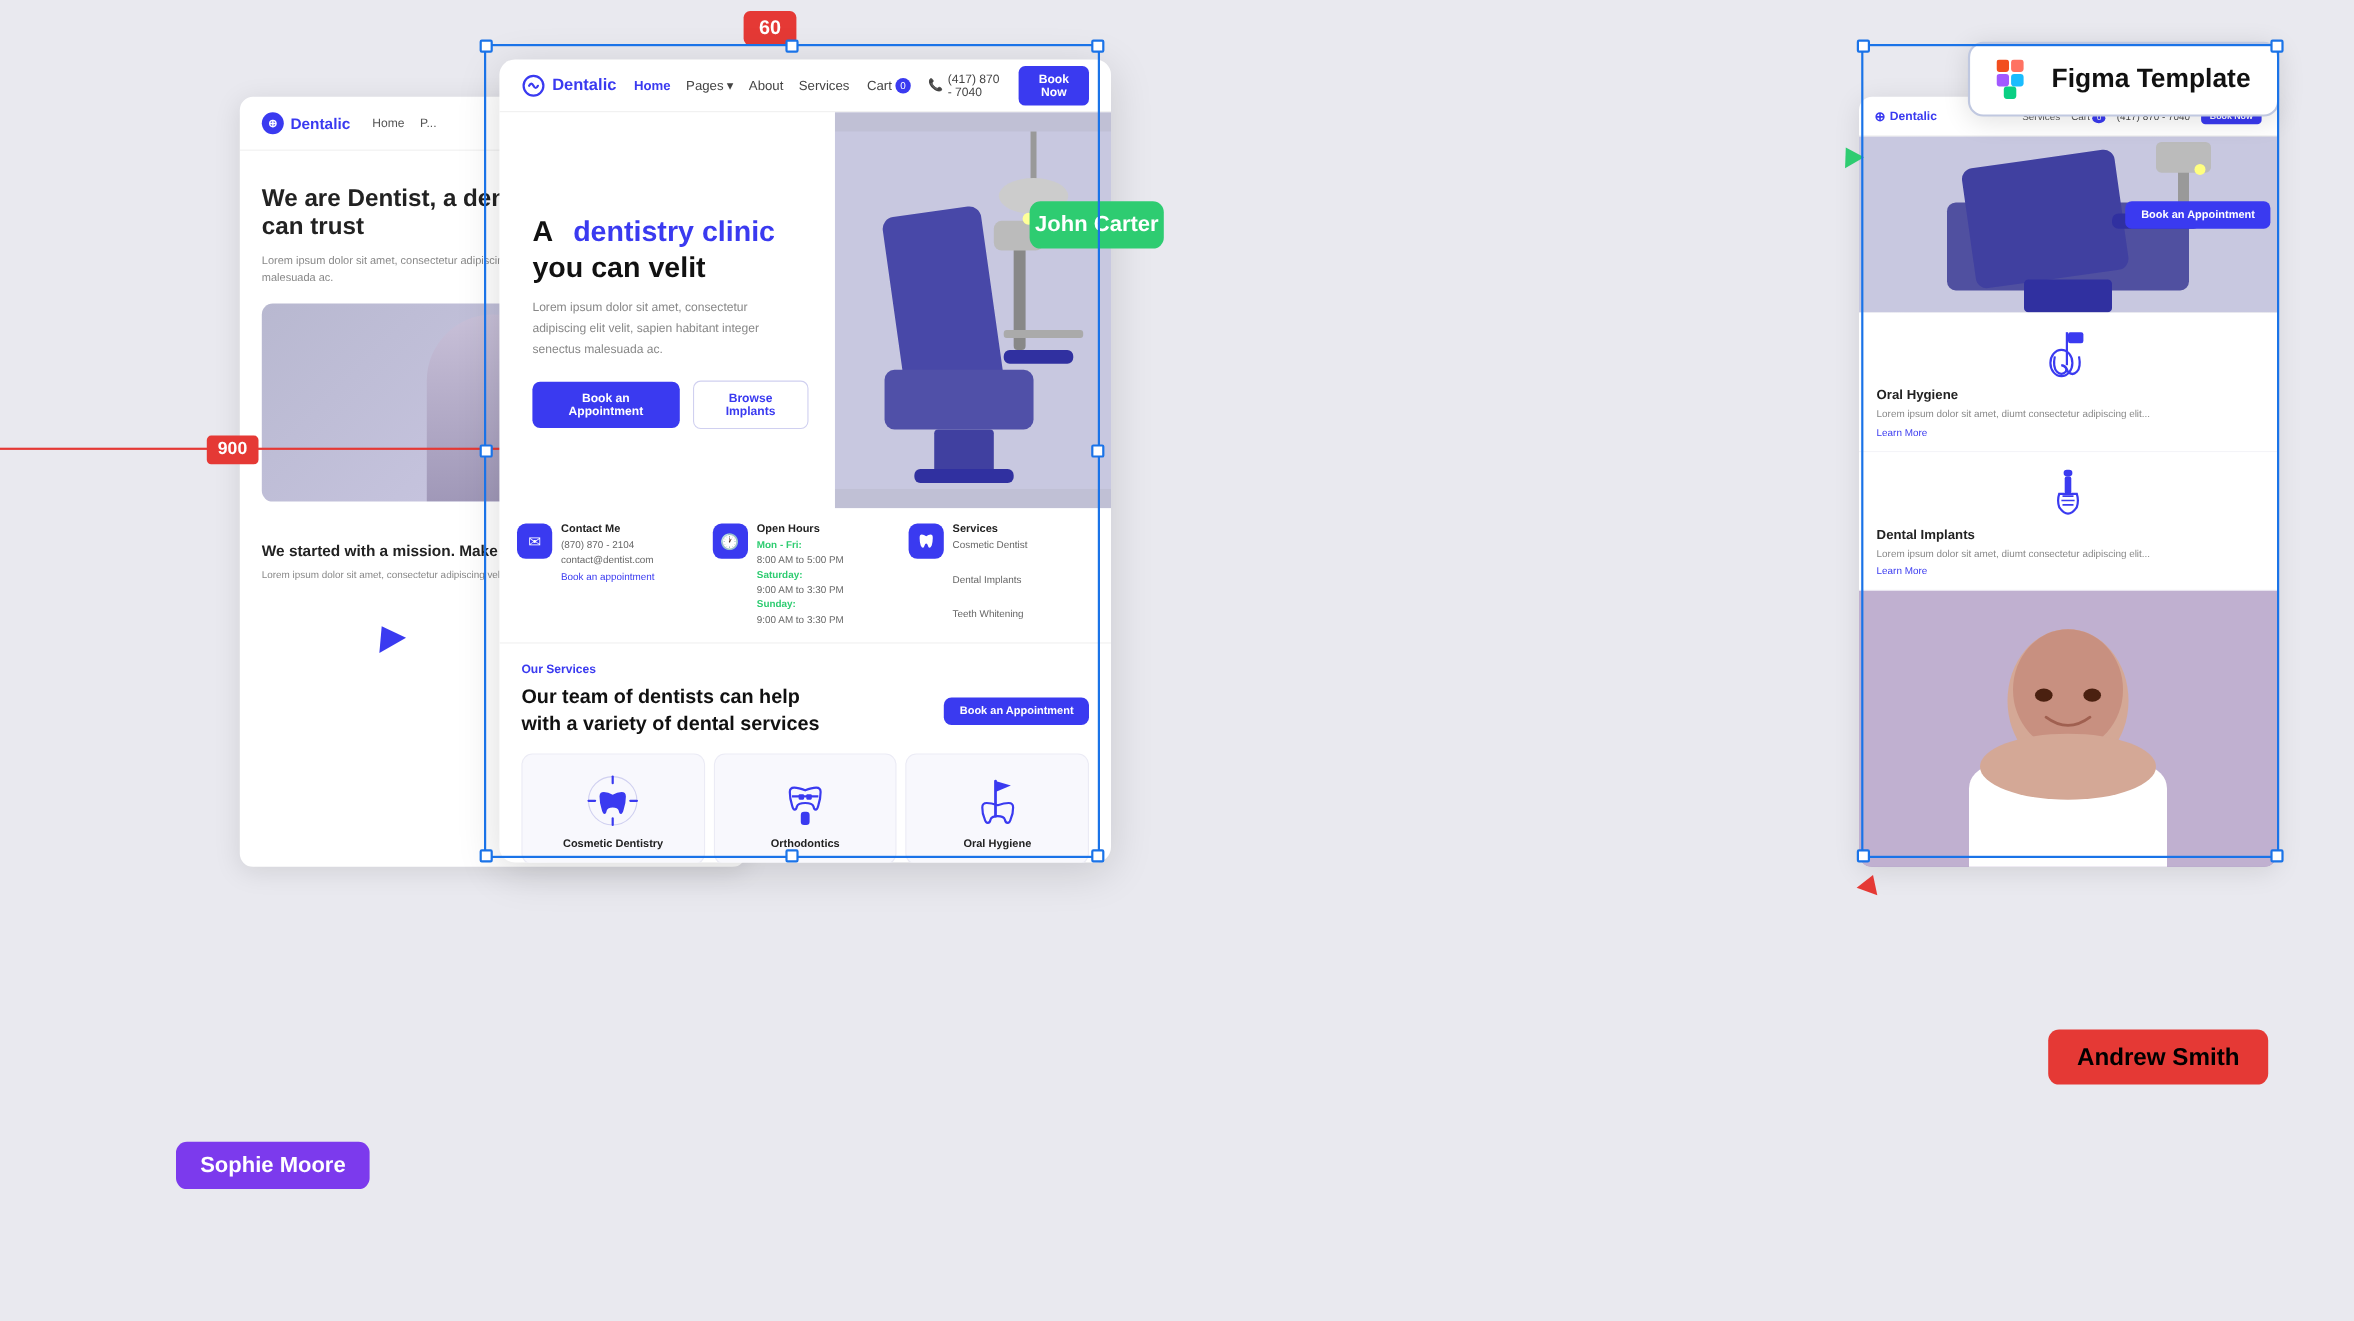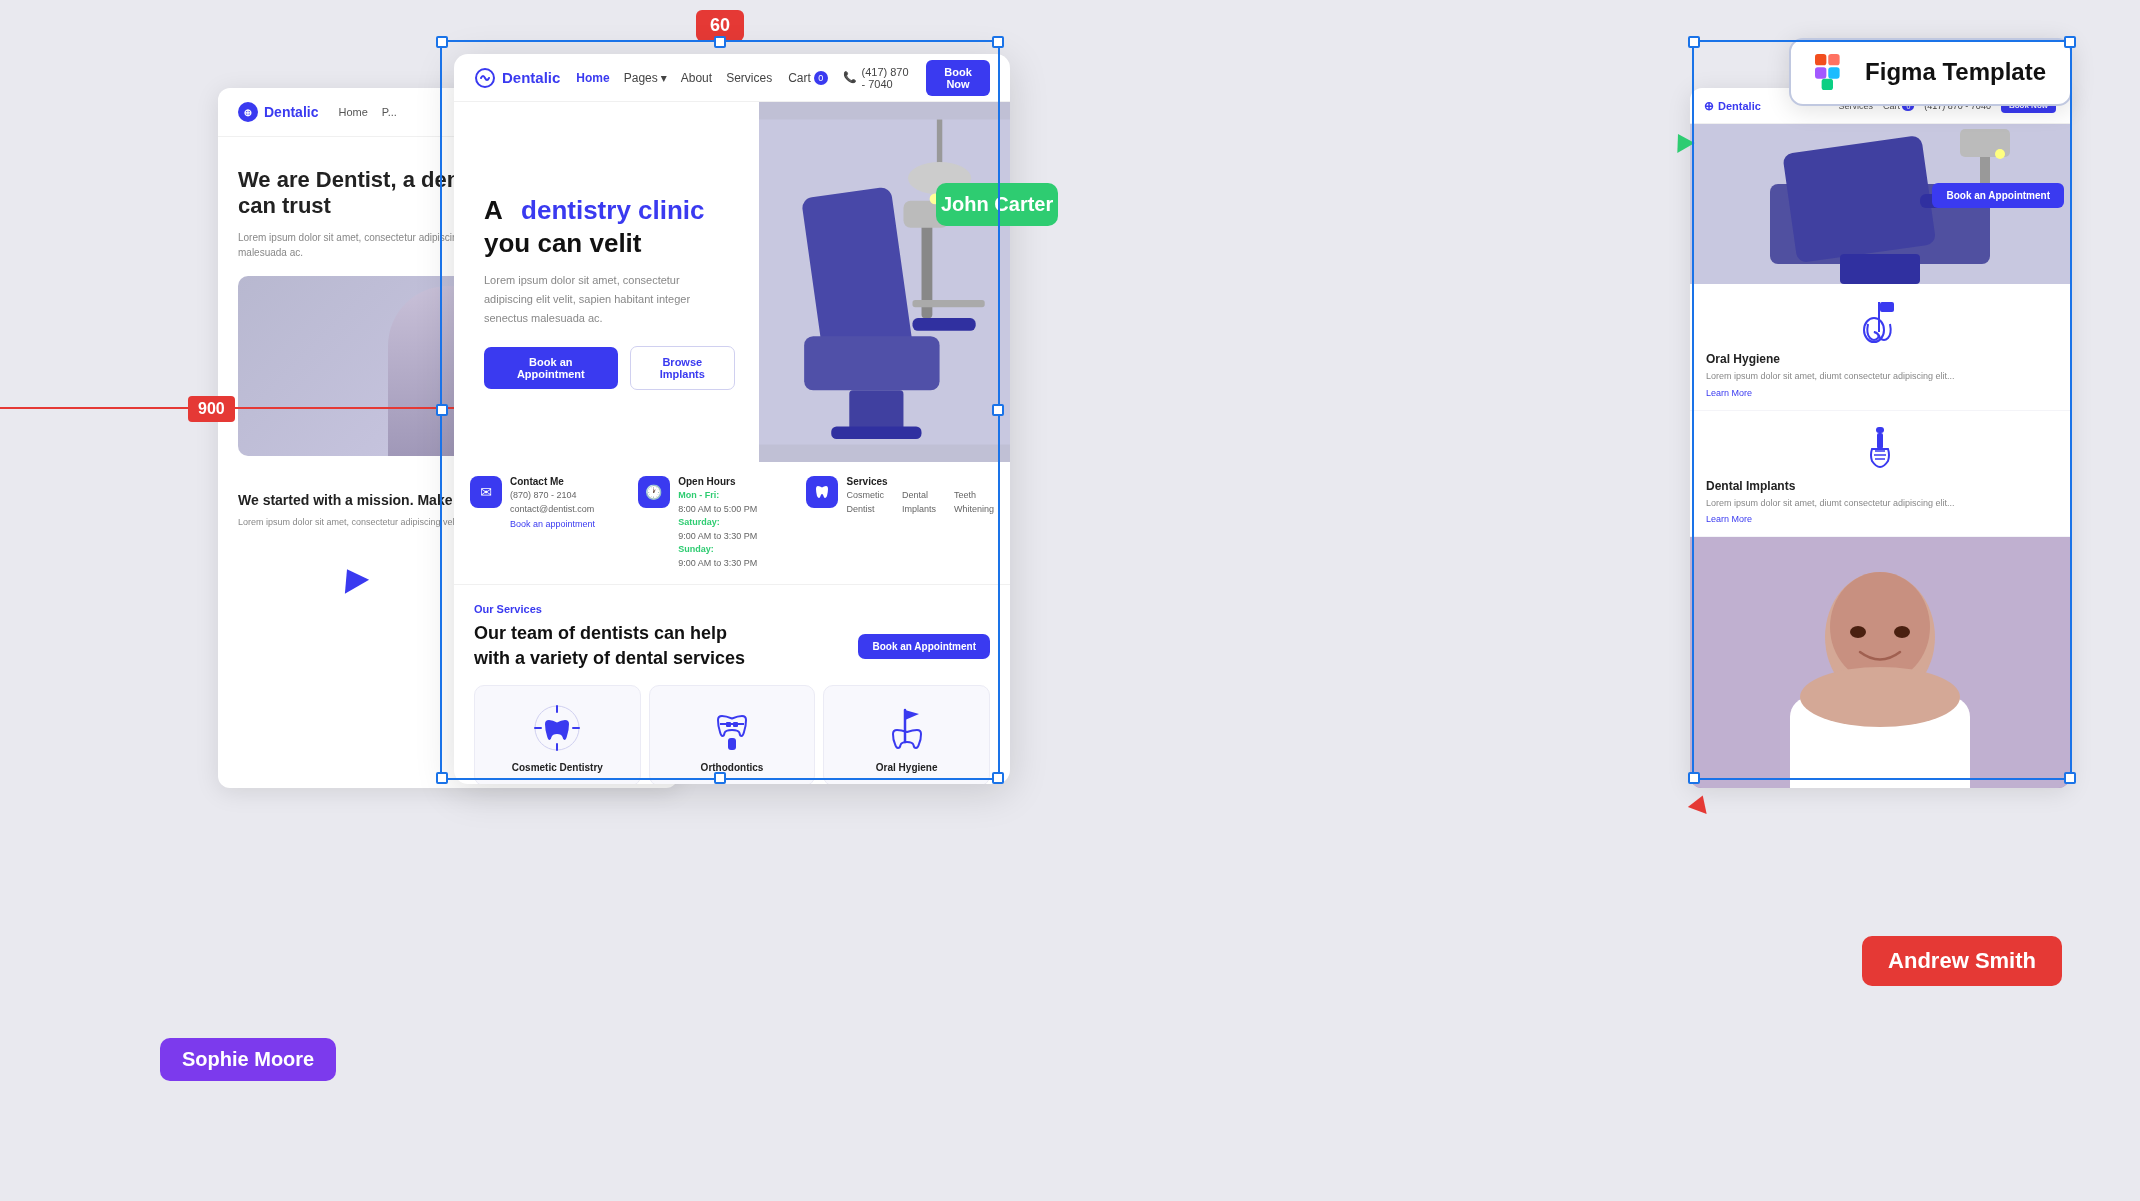--- a/index.html
+++ b/index.html
@@ -462,20 +462,21 @@
       color: #3a3af0;
       font-size: 9px;
       margin-top: 2px;
     }
     .info-card-content .green {
       color: #2ecc71;
       font-weight: 600;
     }
     .info-card-content .service-list {
       display: flex;
+      flex-direction: column;
       gap: 18px;
     }
 
     
     .services-section {
       padding: 18px 20px 10px 20px;
     }
     .services-tag {
       font-size: 11px;
       color: #3a3af0;
@@ -611,21 +612,21 @@
       padding: 10px 5px;
       border-radius: 10px;
       z-index: 30;
       white-space: nowrap;
     }
     .andrew-smith-badge {
       position: absolute;
       bottom: 215px;
       right: 78px;
       background: #e53935;
-      color: #ffffff;
+      color: #000000;
       font-size: 22px;
       font-weight: 700;
       padding: 12px 26px;
       border-radius: 10px;
       z-index: 30;
       white-space: nowrap;
       margin-top: 28px;
     }
     .right-red-cursor {
       position: absolute;
@@ -700,21 +701,21 @@
     
   </style>
 </head>
 <body>
 
 <div class="canvas"></div>
 
 <div class="red-line"></div>
 <div class="red-line-label">900</div>
 
-<div class="top-badge" style="position:absolute;top:10px;left:696px;text-align:center;">60</div>
+<div class="top-badge" style="position:absolute;top:10px;left:676px;text-align:center;">60</div>
 
 <div class="figma-badge">
   <svg class="figma-icon" viewBox="0 0 38 38">
     <rect x="0" y="0" width="12" height="12" rx="3" fill="#F24E1E"></rect>
     <rect x="14" y="0" width="12" height="12" rx="3" fill="#FF7262"></rect>
     <rect x="0" y="14" width="12" height="12" rx="3" fill="#A259FF"></rect>
     <rect x="14" y="14" width="12" height="12" rx="3" fill="#1ABCFE"></rect>
     <rect x="7" y="26" width="12" height="12" rx="3" fill="#0ACF83"></rect>
   </svg>
   <span>Figma Template</span>

